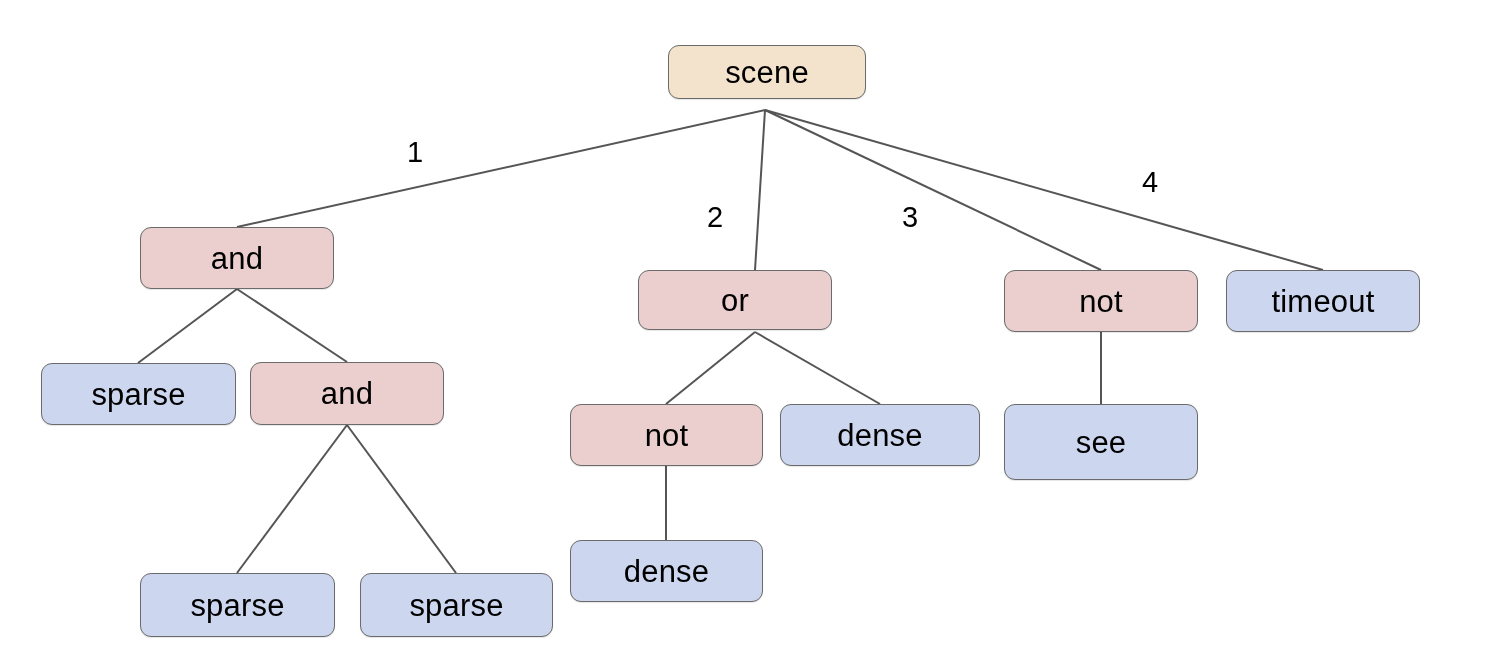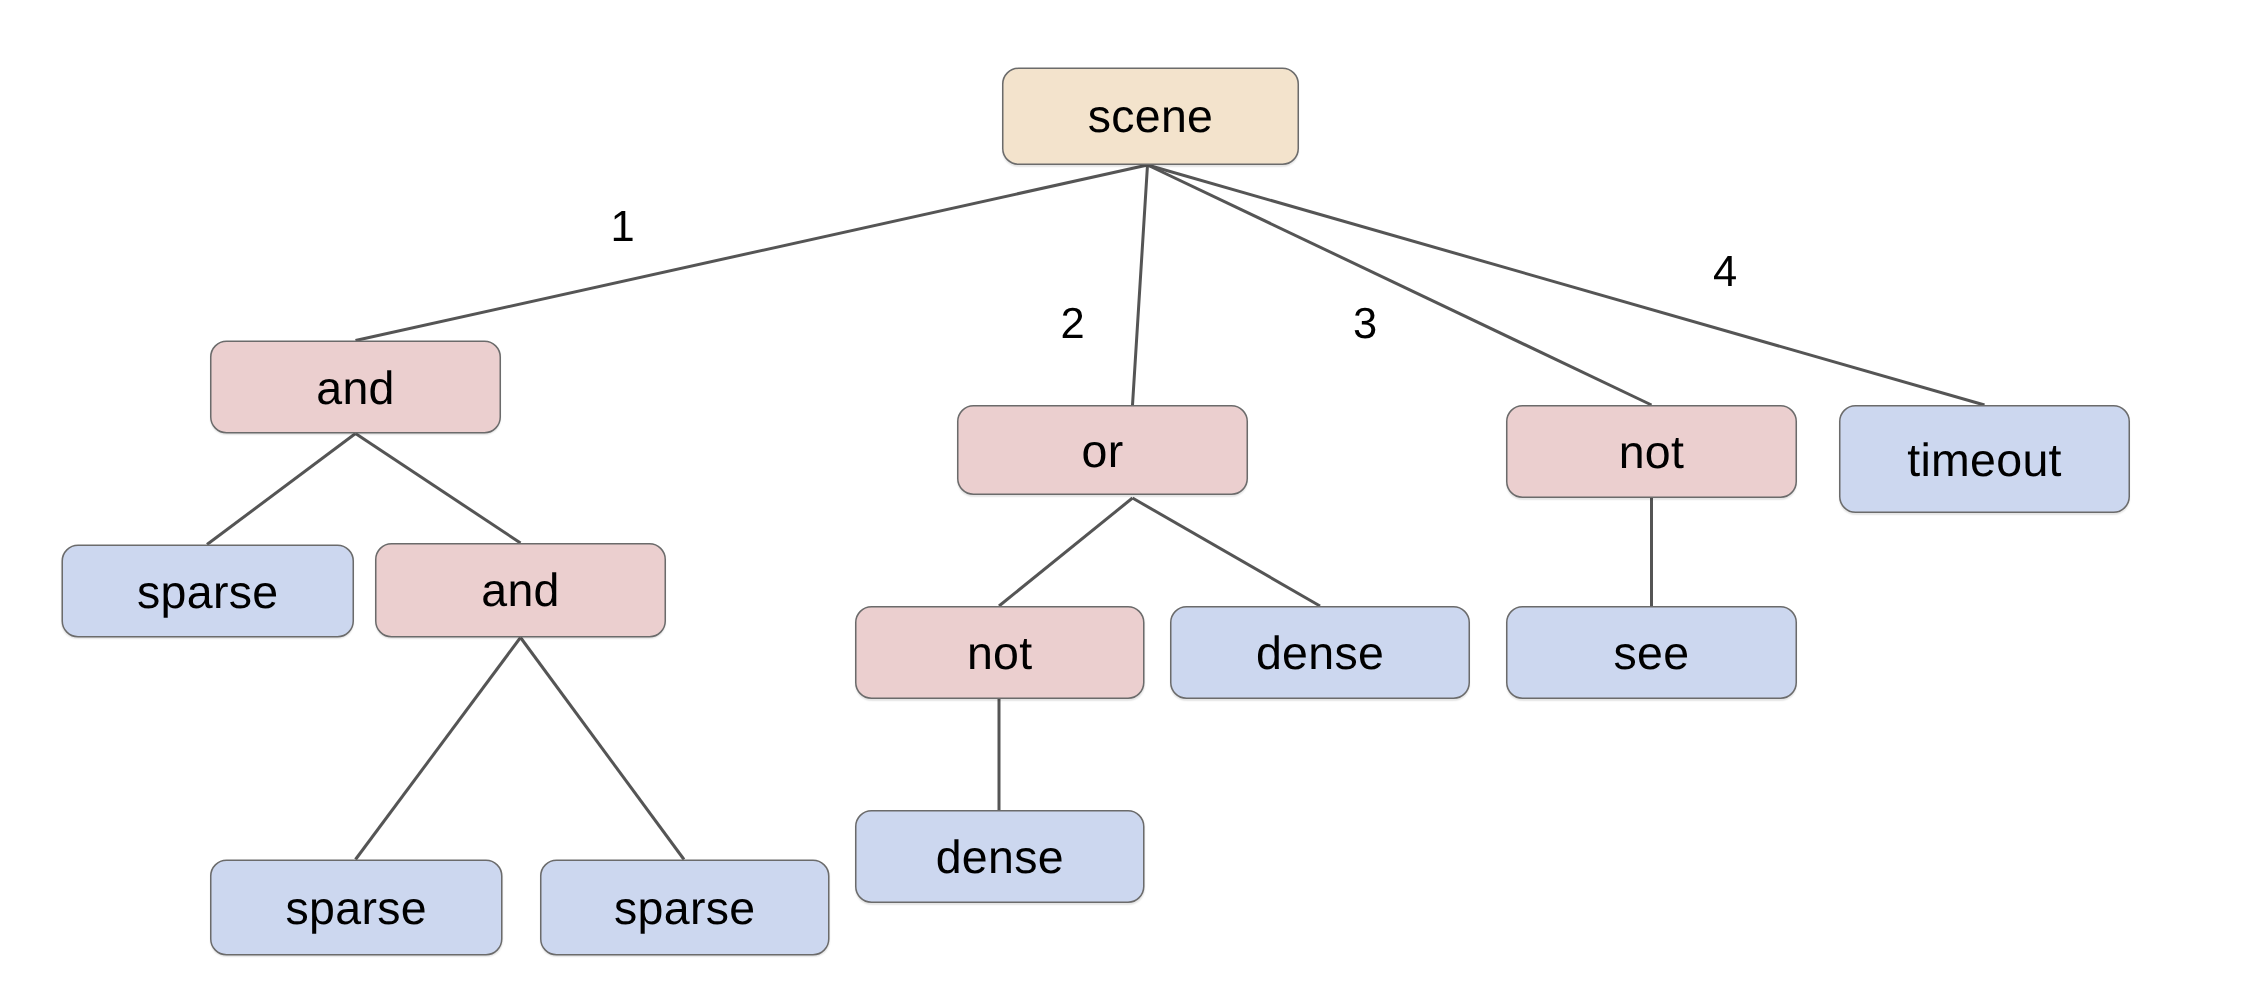--- a/index.html
+++ b/index.html
@@ -62,48 +62,48 @@
       <line x1="237" y1="289" x2="138" y2="363" stroke="#555555" stroke-width="2"></line>
       <line x1="237" y1="289" x2="347" y2="362" stroke="#555555" stroke-width="2"></line>
       <line x1="347" y1="425" x2="237" y2="573" stroke="#555555" stroke-width="2"></line>
       <line x1="347" y1="425" x2="456" y2="573" stroke="#555555" stroke-width="2"></line>
       <line x1="755" y1="332" x2="666" y2="404" stroke="#555555" stroke-width="2"></line>
       <line x1="755" y1="332" x2="880" y2="404" stroke="#555555" stroke-width="2"></line>
       <line x1="666" y1="466" x2="666" y2="540" stroke="#555555" stroke-width="2"></line>
       <line x1="1101" y1="332" x2="1101" y2="404" stroke="#555555" stroke-width="2"></line>
     </svg>
   <div id="node-layer">
-      <div class="node root" style="left: 668px; top: 45px; width: 198px; height: 65px;">
+      <div class="node root" style="left: 668px; top: 45px; width: 198px; height: 54px;">
         <span>scene</span>
       </div>
       <div class="node op" style="left: 140px; top: 227px; width: 194px; height: 62px;">
         <span>and</span>
       </div>
       <div class="node op" style="left: 638px; top: 270px; width: 194px; height: 60px;">
         <span>or</span>
       </div>
       <div class="node op" style="left: 1004px; top: 270px; width: 194px; height: 62px;">
         <span>not</span>
       </div>
-      <div class="node leaf" style="left: 1226px; top: 270px; width: 194px; height: 72px;">
+      <div class="node leaf" style="left: 1226px; top: 270px; width: 194px; height: 62px;">
         <span>timeout</span>
       </div>
       <div class="node leaf" style="left: 41px; top: 363px; width: 195px; height: 62px;">
         <span>sparse</span>
       </div>
       <div class="node op" style="left: 250px; top: 362px; width: 194px; height: 63px;">
         <span>and</span>
       </div>
       <div class="node op" style="left: 570px; top: 404px; width: 193px; height: 62px;">
         <span>not</span>
       </div>
       <div class="node leaf" style="left: 780px; top: 404px; width: 200px; height: 62px;">
         <span>dense</span>
       </div>
-      <div class="node leaf" style="left: 1004px; top: 404px; width: 194px; height: 62px;">
+      <div class="node leaf" style="left: 1004px; top: 404px; width: 194px; height: 76px;">
         <span>see</span>
       </div>
       <div class="node leaf" style="left: 570px; top: 540px; width: 193px; height: 62px;">
         <span>dense</span>
       </div>
       <div class="node leaf" style="left: 140px; top: 573px; width: 195px; height: 64px;">
         <span>sparse</span>
       </div>
       <div class="node leaf" style="left: 360px; top: 573px; width: 193px; height: 64px;">
         <span>sparse</span>

